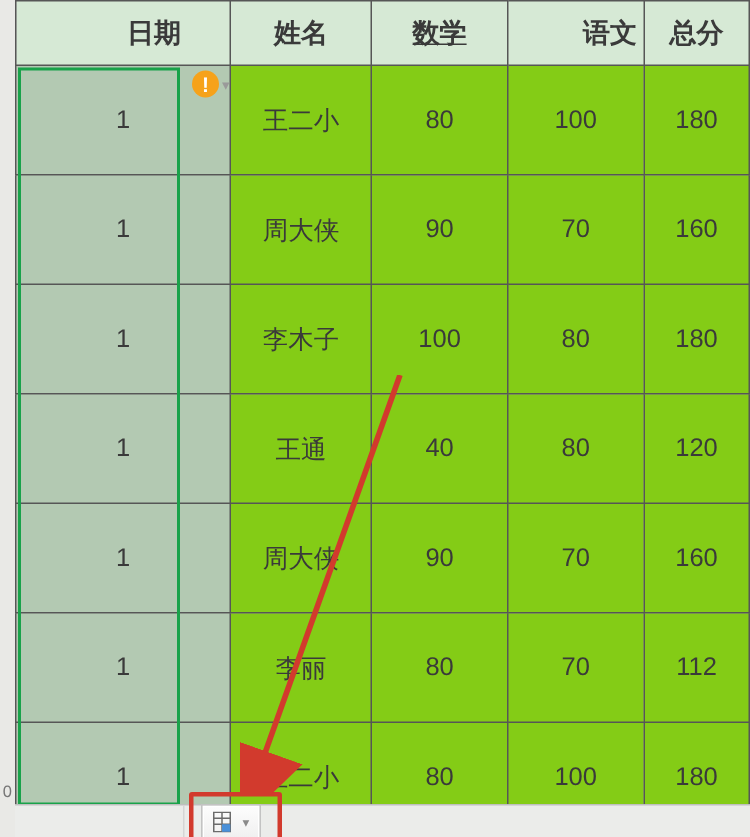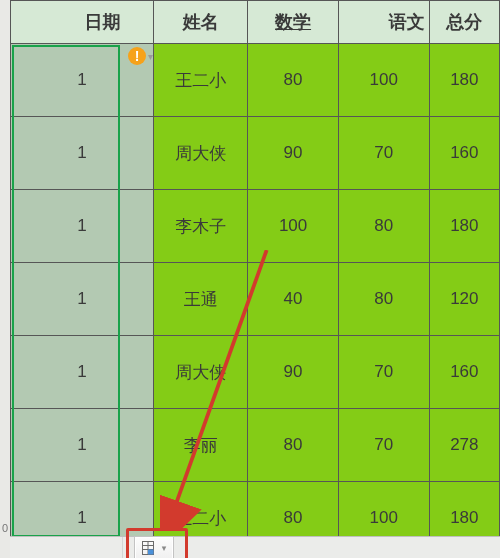--- a/index.html
+++ b/index.html
@@ -218,21 +218,21 @@
       <td>周大侠</td>
       <td>90</td>
       <td>70</td>
       <td>160</td>
     </tr>
     <tr>
       <td class="sel">1</td>
       <td>李丽</td>
       <td>80</td>
       <td>70</td>
-      <td>278</td>
+      <td>112</td>
     </tr>
     <tr>
       <td class="sel">1</td>
       <td>王二小</td>
       <td>80</td>
       <td>100</td>
       <td>180</td>
     </tr>
   </tbody>
     </table>

